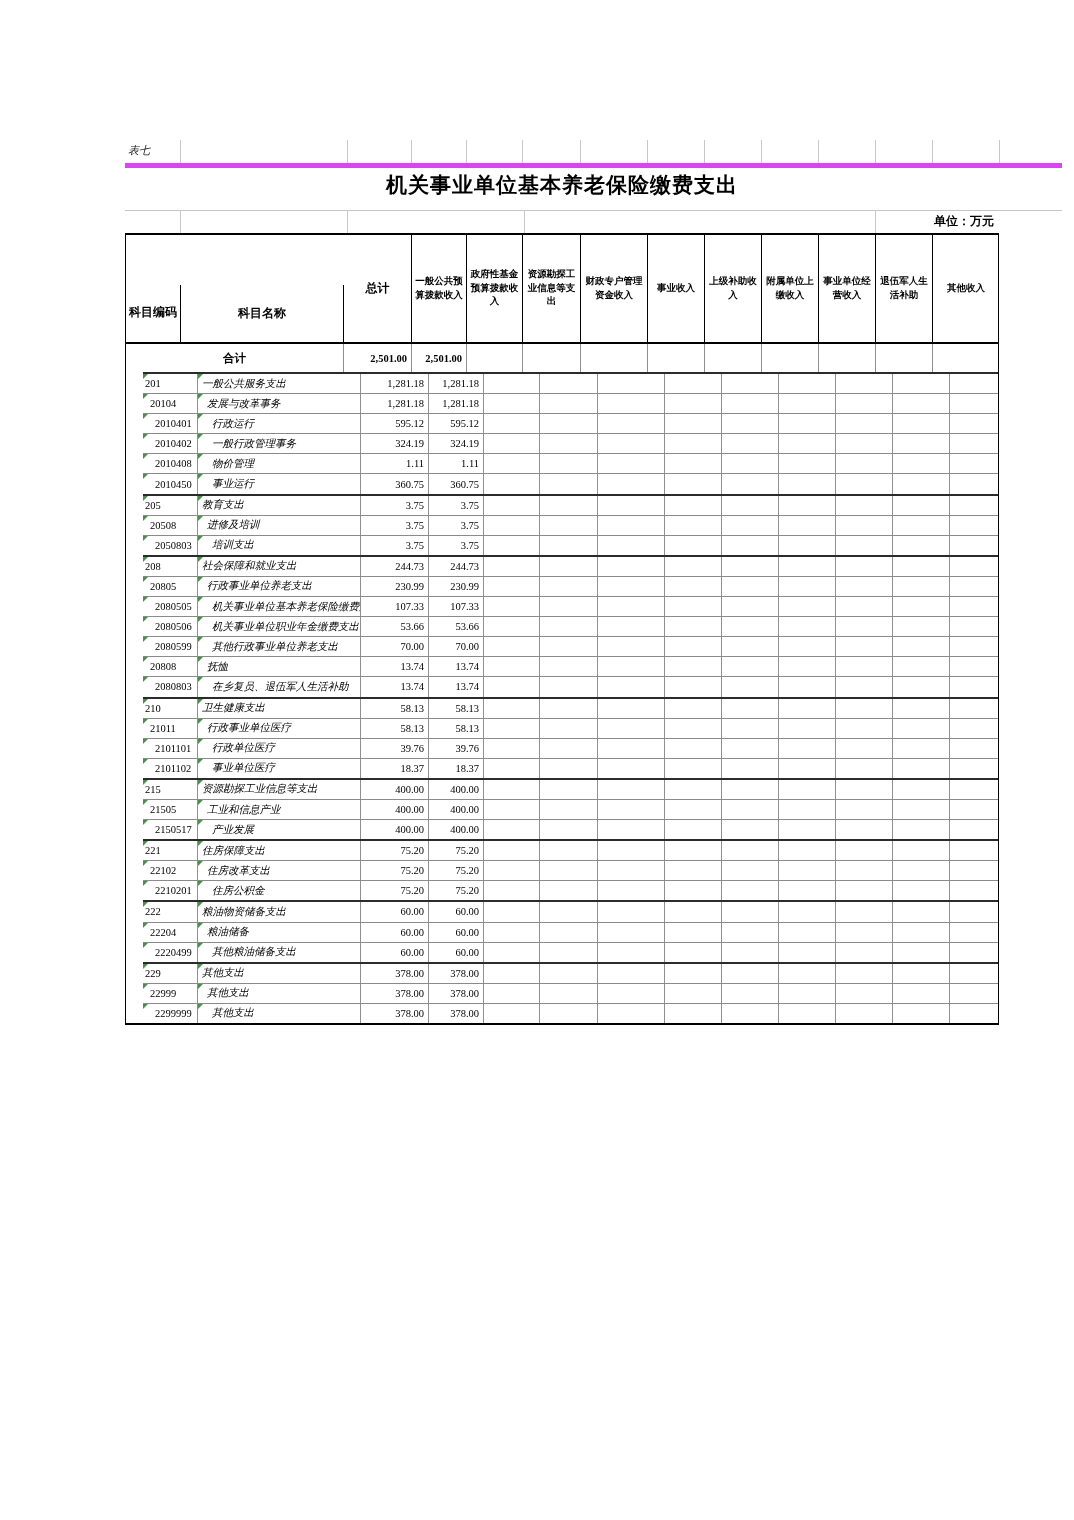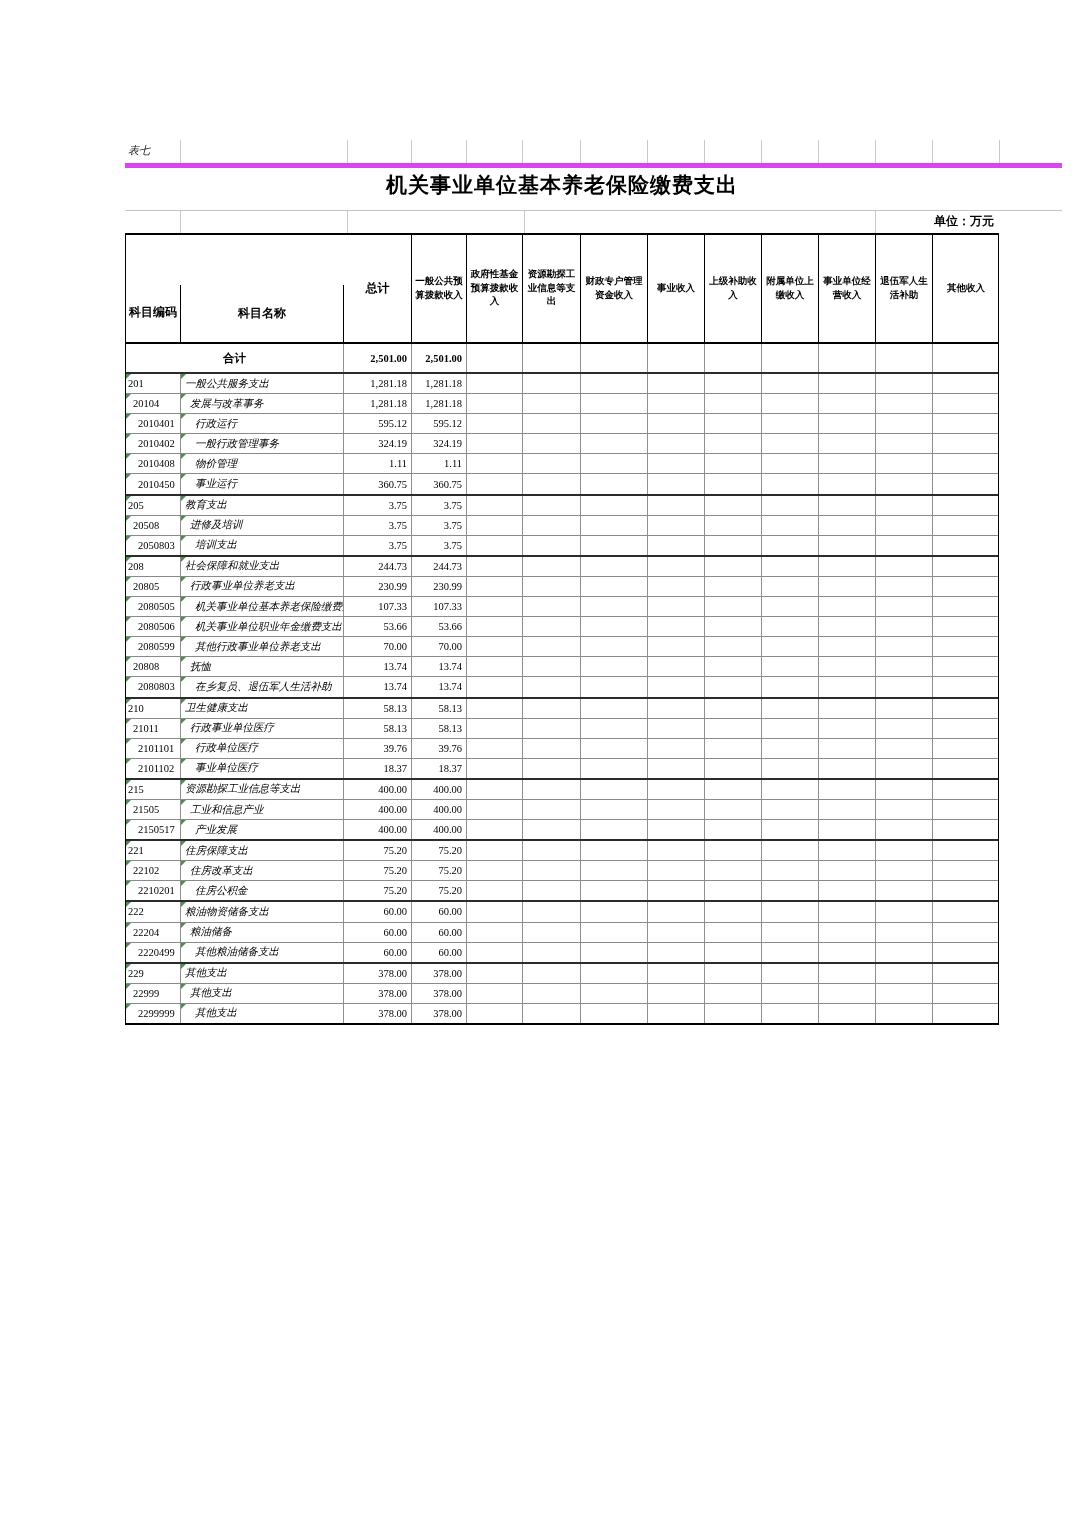--- a/index.html
+++ b/index.html
@@ -33,21 +33,21 @@
   .h-code{grid-column:1;grid-row:2;font-family:Liberation Mono, monospace;}
   .h-name{grid-column:2;grid-row:2;}
   .h-total{grid-column:3;grid-row:1/3;}
   .h-c4{grid-column:4;grid-row:1/3;}  .h-c5{grid-column:5;grid-row:1/3;}
   .h-c6{grid-column:6;grid-row:1/3;}  .h-c7{grid-column:7;grid-row:1/3;}
   .h-c8{grid-column:8;grid-row:1/3;}  .h-c9{grid-column:9;grid-row:1/3;}
   .h-c10{grid-column:10;grid-row:1/3;}.h-c11{grid-column:11;grid-row:1/3;}
   .h-c12{grid-column:12;grid-row:1/3;}.h-c13{grid-column:13;grid-row:1/3;border-right:none;}
   
   #total-row{height:28px;flex:none;}
-  #table-body{flex:1;display:flex;flex-direction:column;}
+  #table-body{flex:1;display:flex;flex-direction:column;margin-left:17px;}
   .trow{flex:1;border-top:1px solid #8a8a8a;box-sizing:border-box;}
   .trow.lvl1{border-top:2px solid #2b2b2b;}
   .tcell{position:relative;border-right:1px solid #8f8f8f;box-sizing:border-box;
     display:flex;align-items:center;overflow:hidden;white-space:nowrap;}
   .tcell:last-child{border-right:none;}
   .code-cell{font-size:10.5px;padding-left:2px;}
   .name-cell{font-size:10.5px;font-style:italic;padding-left:4px;}
   .num-cell{font-size:10.5px;justify-content:flex-end;padding-right:4px;}
   .lvl2 .code-cell{padding-left:7px;}   .lvl3 .code-cell{padding-left:12px;}
   .lvl2 .name-cell{padding-left:9px;}   .lvl3 .name-cell{padding-left:14px;}

